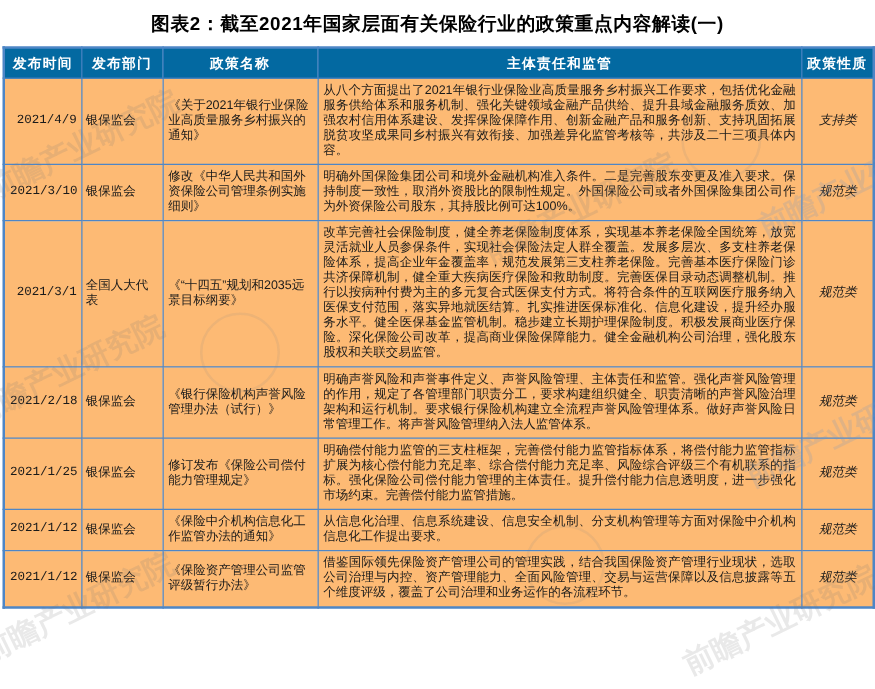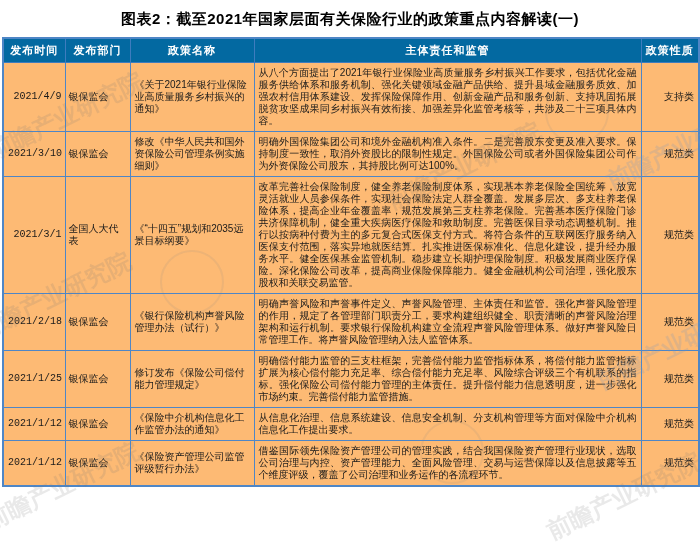--- a/index.html
+++ b/index.html
@@ -50,21 +50,21 @@
     font-size: 10px;
     line-height: 12px;
     color: #1a1a1a;
     vertical-align: middle;
     padding: 4px 4px;
   }
   td.cell-date   { text-align: right; padding-right: 3px; white-space: nowrap; font-family: Liberation Mono, monospace; }
   td.cell-dept   { text-align: left;  padding-left: 3px; margin-left: 47px; }
   td.cell-policy-name { text-align: left; }
   td.cell-content { text-align: justify; }
-  td.cell-nature { text-align: right; padding-left: 5px; }
+  td.cell-nature { text-align: center; padding-left: 5px; font-style: italic; }
 
   .footer {
     display: flex;
     justify-content: space-between;
     align-items: center;
     padding: 9px 8px 0 8px;
     font-size: 12.5px;
   }
   .footer .source { color: #333333; }
   .footer .brand  { color: #4d4d4d; }

